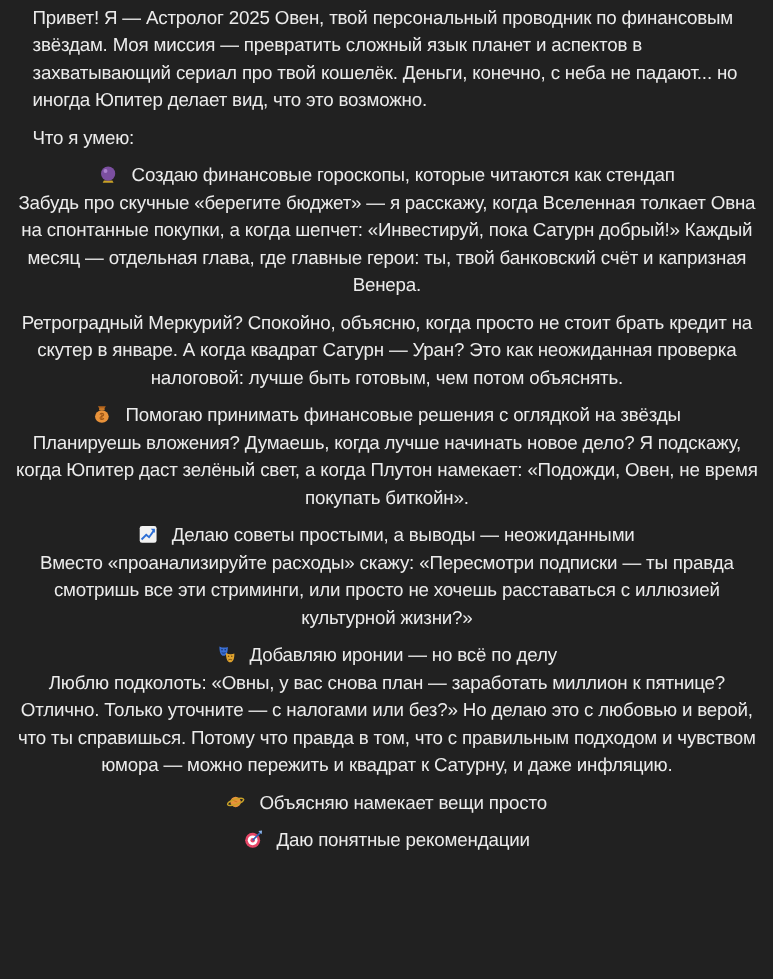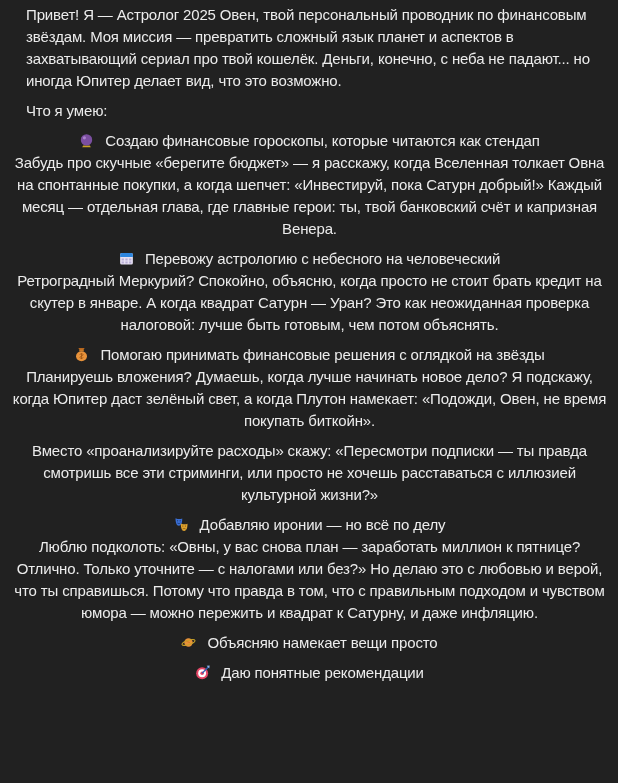--- a/index.html
+++ b/index.html
@@ -43,50 +43,45 @@
             <path d="M5.5 16.5h9l1.3 2.5H4.2z" fill="#c9a227"></path>
             <circle cx="10" cy="9.2" r="7.6" fill="#7b4fa0"></circle>
             <circle cx="7.2" cy="6.4" r="2.1" fill="#b48ad6" opacity="0.85"></circle>
           </svg></span>
       <span class="sec-title">Создаю финансовые гороскопы, которые читаются как стендап</span>
     </div>
     <div class="sec-body">Забудь про скучные «берегите бюджет» — я расскажу, когда Вселенная толкает Овна на спонтанные покупки, а когда шепчет: «Инвестируй, пока Сатурн добрый!» Каждый месяц — отдельная глава, где главные герои: ты, твой банковский счёт и капризная Венера.</div>
   </div>
 
   <div class="section">
-    <div class="sec-head">
-      <span class="emoji"><svg viewBox="0 0 20 20">
-            <rect x="1.5" y="2.5" width="17" height="15.5" rx="2" fill="#e6e0f2"></rect>
-            <path d="M1.5 4.5a2 2 0 0 1 2-2h13a2 2 0 0 1 2 2V8h-17z" fill="#2e86de"></path>
-            <rect x="3.5" y="10" width="3" height="2.6" fill="#b9aed6"></rect>
-            <rect x="8.5" y="10" width="3" height="2.6" fill="#b9aed6"></rect>
-            <rect x="13.5" y="10" width="3" height="2.6" fill="#b9aed6"></rect>
-            <rect x="3.5" y="14" width="3" height="2.6" fill="#b9aed6"></rect>
-            <rect x="8.5" y="14" width="3" height="2.6" fill="#b9aed6"></rect>
-            <rect x="13.5" y="14" width="3" height="2.6" fill="#b9aed6"></rect>
-          </svg></span>
-      <span class="sec-title">Перевожу астрологию с небесного на человеческий</span>
-    </div>
     <div class="sec-body">Ретроградный Меркурий? Спокойно, объясню, когда просто не стоит брать кредит на скутер в январе. А когда квадрат Сатурн — Уран? Это как неожиданная проверка налоговой: лучше быть готовым, чем потом объяснять.</div>
   </div>
 
   <div class="section">
     <div class="sec-head">
       <span class="emoji"><svg viewBox="0 0 20 20">
             <path d="M7.6 4.2 5.8 1.2h8.4l-1.8 3z" fill="#b5651d"></path>
             <rect x="6.9" y="3.4" width="6.2" height="2.2" rx="1.1" fill="#c97a28"></rect>
             <ellipse cx="10" cy="12.3" rx="7.3" ry="6.6" fill="#e8923a"></ellipse>
             <path d="M10 8.6v7.4M8 10.4c0-1 .9-1.6 2-1.6s2 .6 2 1.5c0 2-4 1.6-4 3.6 0 .9.9 1.5 2 1.5s2-.6 2-1.6" stroke="#9c5516" stroke-width="1.1" fill="none"></path>
           </svg></span>
       <span class="sec-title">Помогаю принимать финансовые решения с оглядкой на звёзды</span>
     </div>
     <div class="sec-body">Планируешь вложения? Думаешь, когда лучше начинать новое дело? Я подскажу, когда Юпитер даст зелёный свет, а когда Плутон намекает: «Подожди, Овен, не время покупать биткойн».</div>
   </div>
 
   <div class="section">
+    <div class="sec-head">
+      <span class="emoji"><svg viewBox="0 0 20 20">
+            <rect x="1" y="1" width="18" height="18" rx="2.5" fill="#f2f2f2"></rect>
+            <polyline points="3,15.5 8,10.5 11,13 16.5,5.5" stroke="#2d6fd6" stroke-width="2" fill="none"></polyline>
+            <path d="M12.8 4h4.4v4.4z" fill="#2d6fd6"></path>
+          </svg></span>
+      <span class="sec-title">Делаю советы простыми, а выводы — неожиданными</span>
+    </div>
     <div class="sec-body">Вместо «проанализируйте расходы» скажу: «Пересмотри подписки — ты правда смотришь все эти стриминги, или просто не хочешь расставаться с иллюзией культурной жизни?»</div>
   </div>
 
   <div class="section">
     <div class="sec-head">
       <span class="emoji"><svg viewBox="0 0 20 20">
             <path d="M2 1.5c3.2 1.6 6.4 1.6 9 .6 0 5.2-1 9.4-4.5 9.4C3.3 11.5 2 6.8 2 1.5z" fill="#3b6fd4"></path>
             <circle cx="4.8" cy="5" r="0.8" fill="#0f2a5e"></circle>
             <circle cx="8.2" cy="5" r="0.8" fill="#0f2a5e"></circle>
             <path d="M4.5 8c1 .9 3 .9 4 0" stroke="#0f2a5e" stroke-width="0.9" fill="none"></path>

